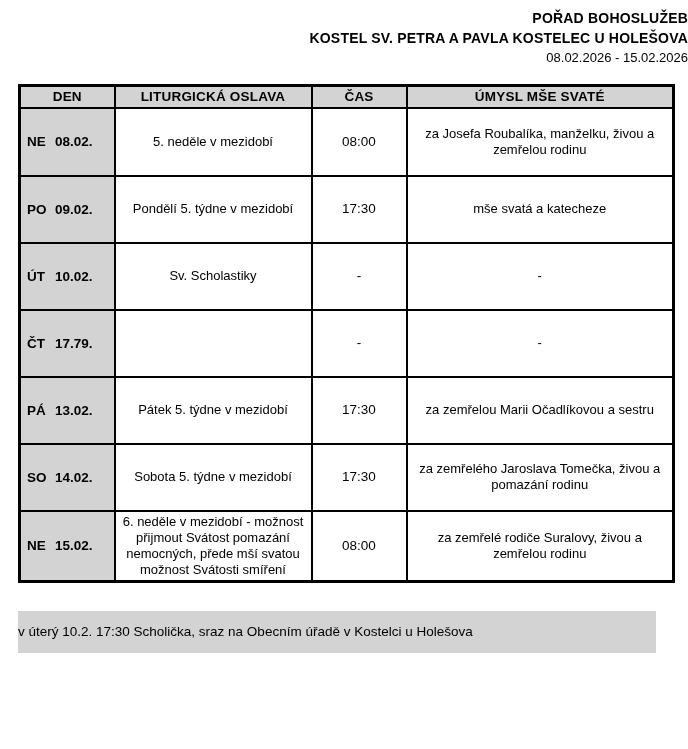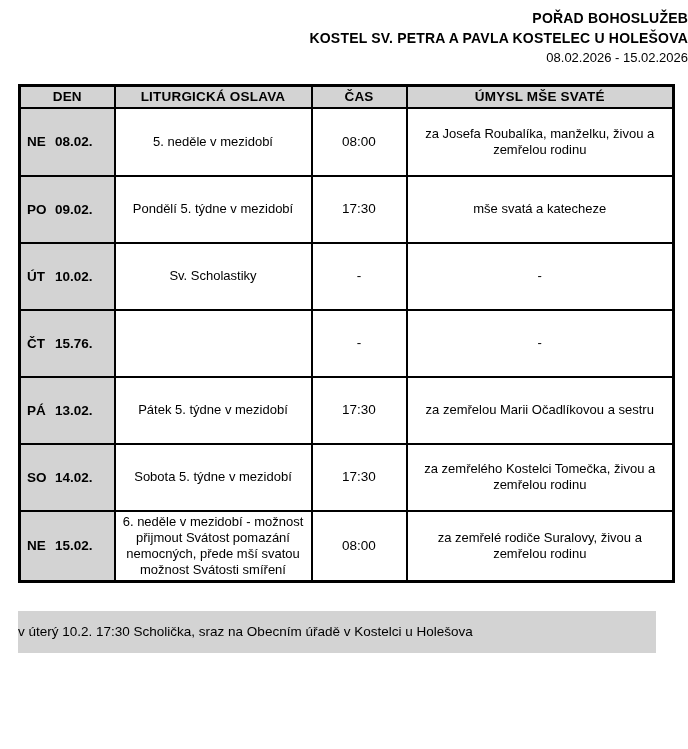--- a/index.html
+++ b/index.html
@@ -115,36 +115,36 @@
           <td class="time-cell">17:30</td>
           <td class="intention-cell">mše svatá a katecheze</td>
         </tr>
         <tr>
           <td class="day-cell"><span class="day-abbr">ÚT</span><span class="day-date">10.02.</span></td>
           <td class="celebration-cell">Sv. Scholastiky</td>
           <td class="time-cell">-</td>
           <td class="intention-cell">-</td>
         </tr>
         <tr>
-          <td class="day-cell"><span class="day-abbr">ČT</span><span class="day-date">15.76.</span></td>
+          <td class="day-cell"><span class="day-abbr">ČT</span><span class="day-date">17.79.</span></td>
           <td class="celebration-cell"></td>
           <td class="time-cell">-</td>
           <td class="intention-cell">-</td>
         </tr>
         <tr>
           <td class="day-cell"><span class="day-abbr">PÁ</span><span class="day-date">13.02.</span></td>
           <td class="celebration-cell">Pátek 5. týdne v mezidobí</td>
           <td class="time-cell">17:30</td>
           <td class="intention-cell">za zemřelou Marii Očadlíkovou a sestru</td>
         </tr>
         <tr>
           <td class="day-cell"><span class="day-abbr">SO</span><span class="day-date">14.02.</span></td>
           <td class="celebration-cell">Sobota 5. týdne v mezidobí</td>
           <td class="time-cell">17:30</td>
-          <td class="intention-cell">za zemřelého Kostelci Tomečka, živou a zemřelou rodinu</td>
+          <td class="intention-cell">za zemřelého Jaroslava Tomečka, živou a pomazání rodinu</td>
         </tr>
         <tr>
           <td class="day-cell"><span class="day-abbr">NE</span><span class="day-date">15.02.</span></td>
           <td class="celebration-cell">6. neděle v mezidobí - možnost přijmout Svátost pomazání nemocných, přede mší svatou možnost Svátosti smíření</td>
           <td class="time-cell">08:00</td>
           <td class="intention-cell">za zemřelé rodiče Suralovy, živou a zemřelou rodinu</td>
         </tr>
       </tbody>
   </table>
 

